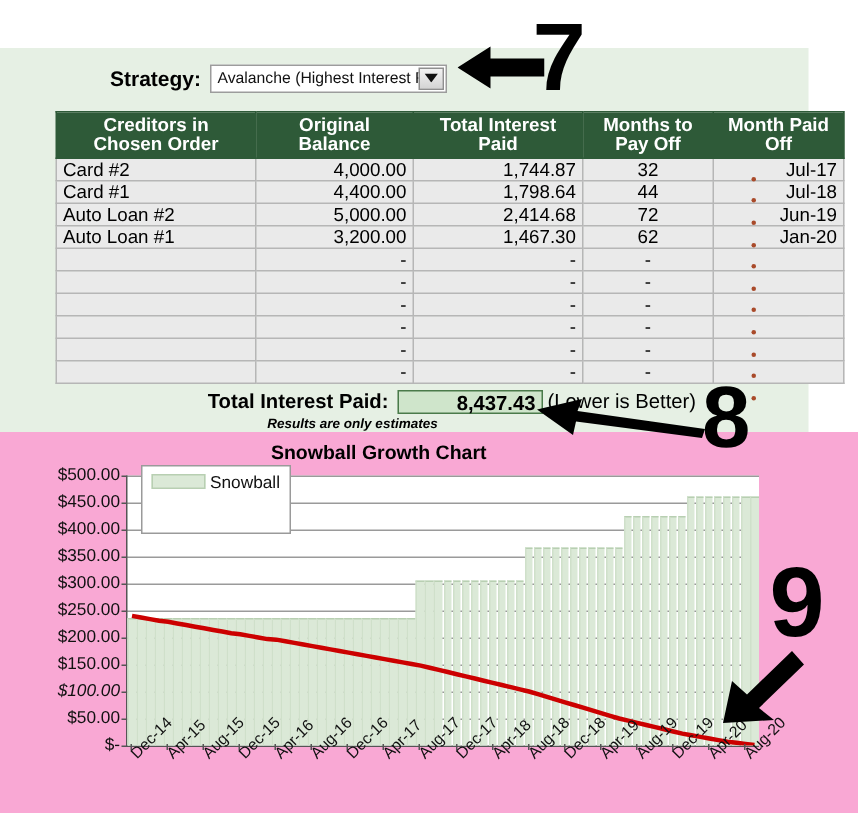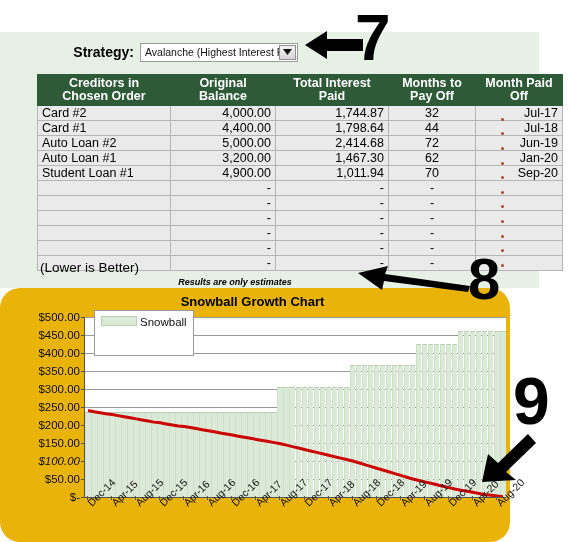--- a/index.html
+++ b/index.html
@@ -84,21 +84,21 @@
     font-weight:bold;font-size:13.5px;line-height:15px;color:#000;
   }
   .tot-note{font-size:13.5px;color:#000;padding-left:3px;}
   .estimates{
     position:absolute;left:0;top:277px;width:470px;text-align:center;
     font-style:italic;font-weight:bold;font-size:9px;color:#000;
   }
 
   
   .chart{
-    position:absolute;left:0;top:288px;width:510px;height:254px;background:#eab308;border-radius:20px;
+    position:absolute;left:0;top:288px;width:572px;height:254px;background:#f9a8d4;
   }
   .chart-title{
     position:absolute;left:0;top:6px;width:505px;text-align:center;
     font-size:13px;font-weight:bold;color:#000;
   }
   .plot{
     position:absolute;left:84px;top:29px;width:421px;height:180px;
     background:#ffffff;border-left:1px solid #555;border-bottom:1px solid #555;
     box-sizing:content-box;
   }
@@ -201,27 +201,20 @@
         <td class="c-off">Jun-19</td>
       </tr>
       <tr>
         <td class="c-name">Auto Loan #1</td>
         <td class="c-bal">3,200.00</td>
         <td class="c-int">1,467.30</td>
         <td class="c-mon">62</td>
         <td class="c-off">Jan-20</td>
       </tr>
       <tr>
-        <td class="c-name">Student Loan #1</td>
-        <td class="c-bal">4,900.00</td>
-        <td class="c-int">1,011.94</td>
-        <td class="c-mon">70</td>
-        <td class="c-off">Sep-20</td>
-      </tr>
-      <tr>
         <td class="c-name"></td>
         <td class="c-bal">-</td>
         <td class="c-int">-</td>
         <td class="c-mon">-</td>
         <td class="c-off"></td>
       </tr>
       <tr>
         <td class="c-name"></td>
         <td class="c-bal">-</td>
         <td class="c-int">-</td>
@@ -289,20 +282,22 @@
     </div>
     <div class="dot">
       <i></i>
     </div>
     <div class="dot">
       <i></i>
     </div>
   </div>
 
 <div class="totals">
+  <div class="tot-label">Total Interest Paid:</div>
+  <div class="tot-value">8,437.43</div>
   <div class="tot-note">(Lower is Better)</div>
 </div>
 <div class="estimates">Results are only estimates</div>
 
 <div class="chart">
   <div class="chart-title">Snowball Growth Chart</div>
   <div class="plot" id="plot">
       <div class="ytick" style="top: 180px;">$-</div>
       <div class="ytick-mark" style="top: 180px;"></div>
       <div class="gridline" style="top: 162px;"></div>

